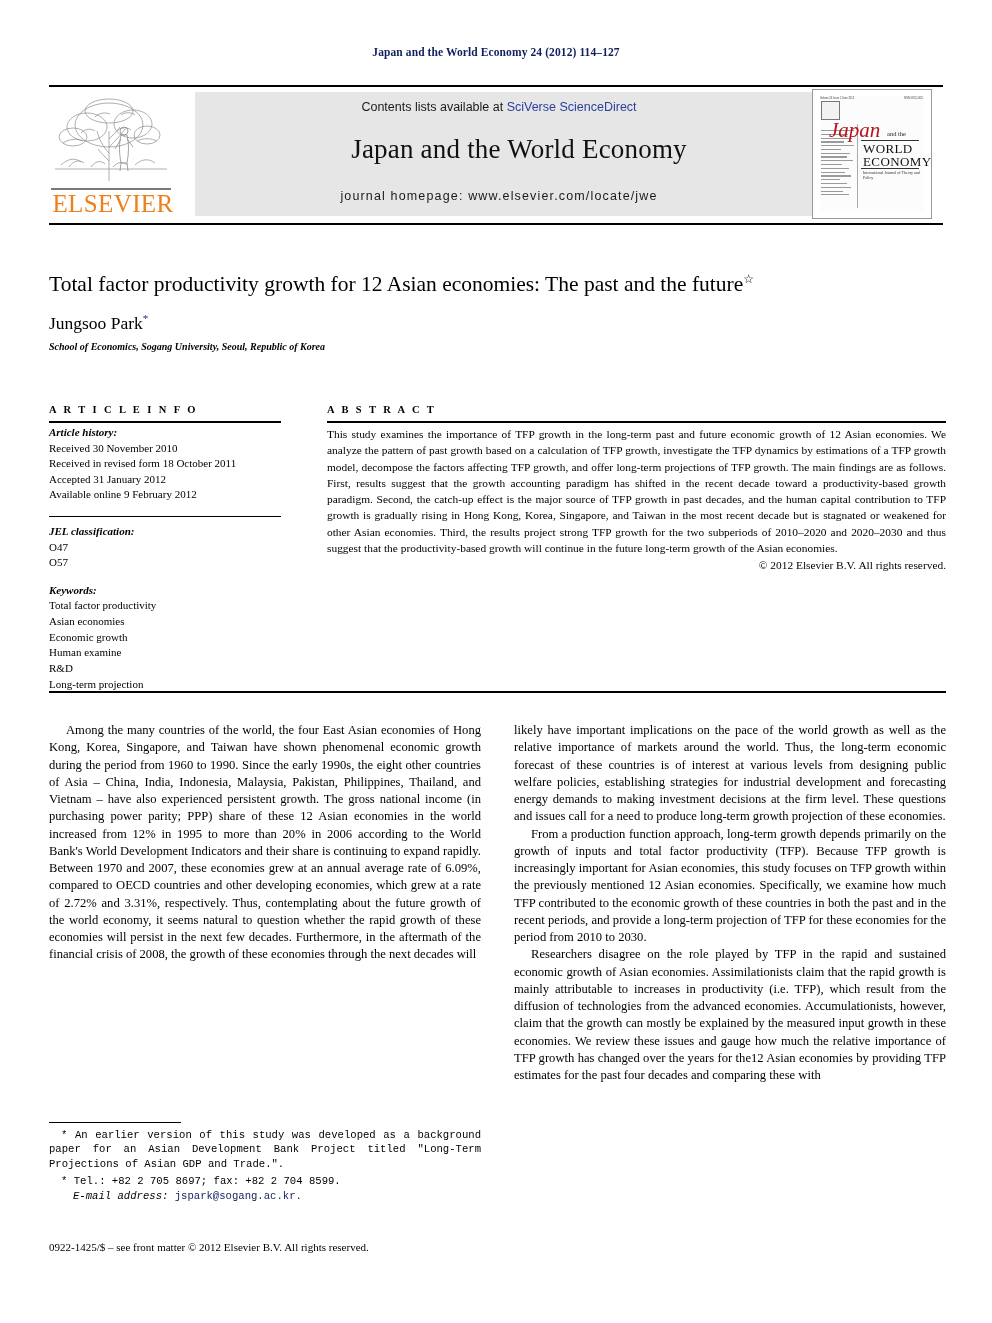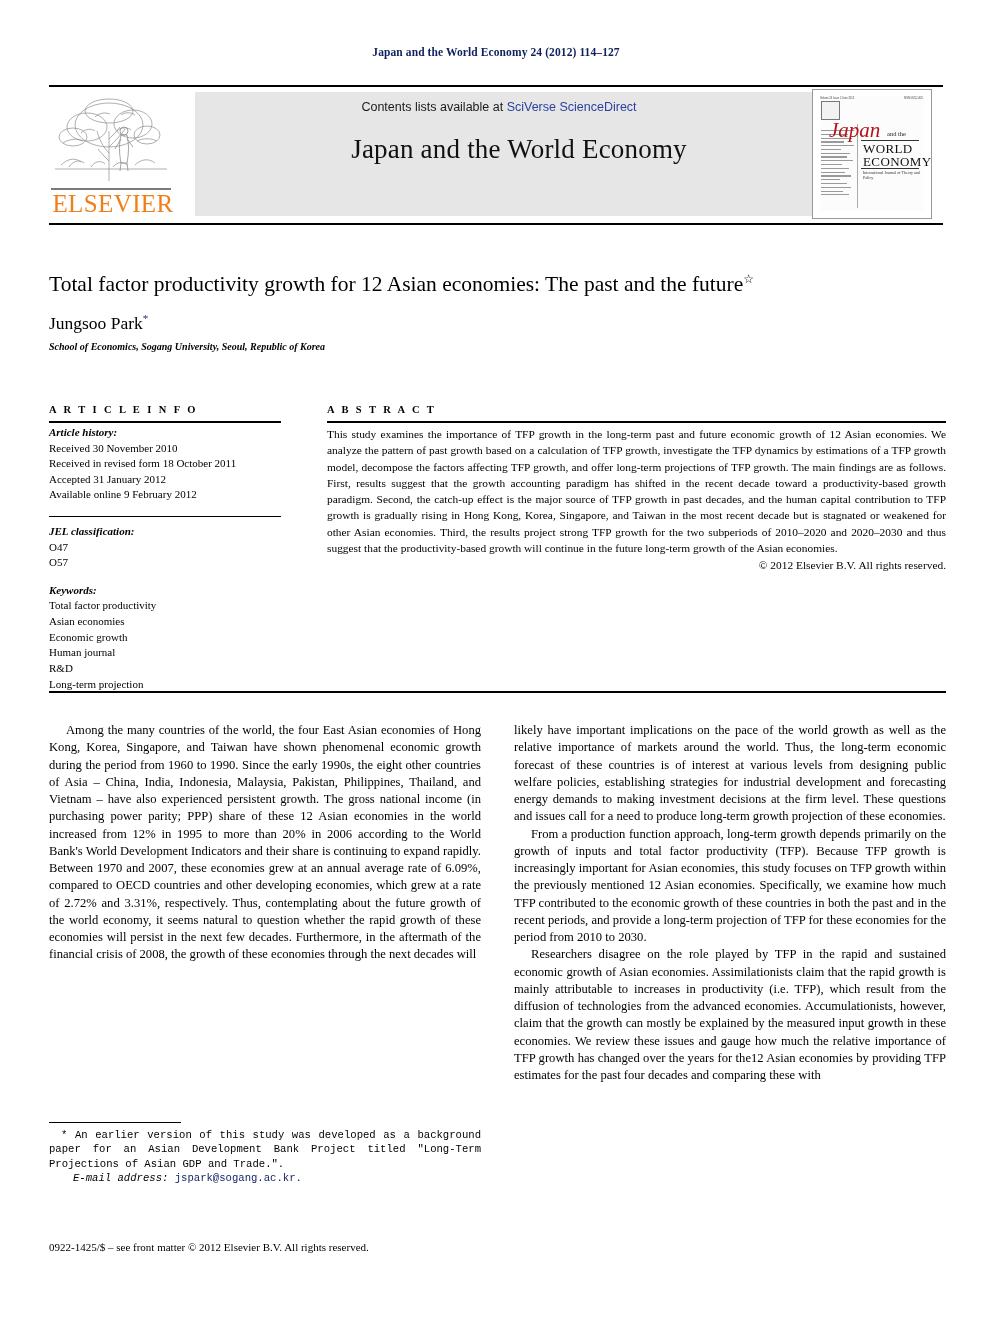--- a/index.html
+++ b/index.html
@@ -458,20 +458,21 @@
           <path d="M70 72 L69 80 M76 72 L77 80"></path>
         </g>
       </svg>
       <div class="elsevier-underline"></div>
       <div class="elsevier-word">ELSEVIER</div>
     </div>
 
     <div class="grey-panel">
       <div class="contents-line"><span>Contents lists available at </span><span class="sd">SciVerse ScienceDirect</span></div>
       <div class="journal-title">Japan and the World Economy</div>
+      <div class="homepage-line">journal homepage: www.elsevier.com/locate/jwe</div>
     </div>
 
     <div class="cover-thumb">
       <div class="cover-inner"></div>
       <div class="cover-topline">
         <span>Volume 24  Issue 2  June 2012</span>
         <span>ISSN 0922-1425</span>
       </div>
       <div class="cover-badge"></div>
       <div class="cover-vline"></div>
@@ -526,21 +527,21 @@
       <div class="grp-title">JEL classification:</div>
       <div>O47</div>
       <div>O57</div>
     </div>
     <div class="info-gap"></div>
     <div class="grp">
       <div class="grp-title">Keywords:</div>
       <div>Total factor productivity</div>
       <div>Asian economies</div>
       <div>Economic growth</div>
-      <div>Human journal</div>
+      <div>Human examine</div>
       <div>R&amp;D</div>
       <div>Long-term projection</div>
     </div>
   </div>
 
   <div class="abstract-col">
     <div>This study examines the importance of TFP growth in the long-term past and future economic growth of 12 Asian economies. We analyze the pattern of past growth based on a calculation of TFP growth, investigate the TFP dynamics by estimations of a TFP growth model, decompose the factors affecting TFP growth, and offer long-term projections of TFP growth. The main findings are as follows. First, results suggest that the growth accounting paradigm has shifted in the recent decade toward a productivity-based growth paradigm. Second, the catch-up effect is the major source of TFP growth in past decades, and the human capital contribution to TFP growth is gradually rising in Hong Kong, Korea, Singapore, and Taiwan in the most recent decade but is stagnated or weakened for other Asian economies. Third, the results project strong TFP growth for the two subperiods of 2010–2020 and 2020–2030 and thus suggest that the productivity-based growth will continue in the future long-term growth of the Asian economies.</div>
     <div class="abstract-copy">© 2012 Elsevier B.V. All rights reserved.</div>
   </div>
 
@@ -552,20 +553,21 @@
 
   <div class="body-col right">
     <p class="noindent">likely have important implications on the pace of the world growth as well as the relative importance of markets around the world. Thus, the long-term economic forecast of these countries is of interest at various levels from designing public welfare policies, establishing strategies for industrial development and forecasting energy demands to making investment decisions at the firm level. These questions and issues call for a need to produce long-term growth projection of these economies.</p>
     <p>From a production function approach, long-term growth depends primarily on the growth of inputs and total factor productivity (TFP). Because TFP growth is increasingly important for Asian economies, this study focuses on TFP growth within the previously mentioned 12 Asian economies. Specifically, we examine how much TFP contributed to the economic growth of these countries in both the past and in the recent periods, and provide a long-term projection of TFP for these economies for the period from 2010 to 2030.</p>
     <p>Researchers disagree on the role played by TFP in the rapid and sustained economic growth of Asian economies. Assimilationists claim that the rapid growth is mainly attributable to increases in productivity (i.e. TFP), which result from the diffusion of technologies from the advanced economies. Accumulationists, however, claim that the growth can mostly be explained by the measured input growth in these economies. We review these issues and gauge how much the relative importance of TFP growth has changed over the years for the12 Asian economies by providing TFP estimates for the past four decades and comparing these with</p>
   </div>
 
   <div class="fn-rule"></div>
   <div class="footnotes">
     <p class="fn-star"><span>*</span> <span>An earlier version of this study was developed as a background paper for an Asian Development Bank Project titled "Long-Term Projections of Asian GDP and Trade.".</span></p>
+    <p class="fn-tel"><span>*</span> <span>Tel.: +82 2 705 8697; fax: +82 2 704 8599.</span></p>
     <p class="fn-email"><span class="lbl">E-mail address:</span> <span class="addr">jspark@sogang.ac.kr.</span></p>
   </div>
 
   <div class="fn-footer">
     <div>0922-1425/$ – see front matter © 2012 Elsevier B.V. All rights reserved.</div>
   </div>
 
 </div>
 
 </body></html>

